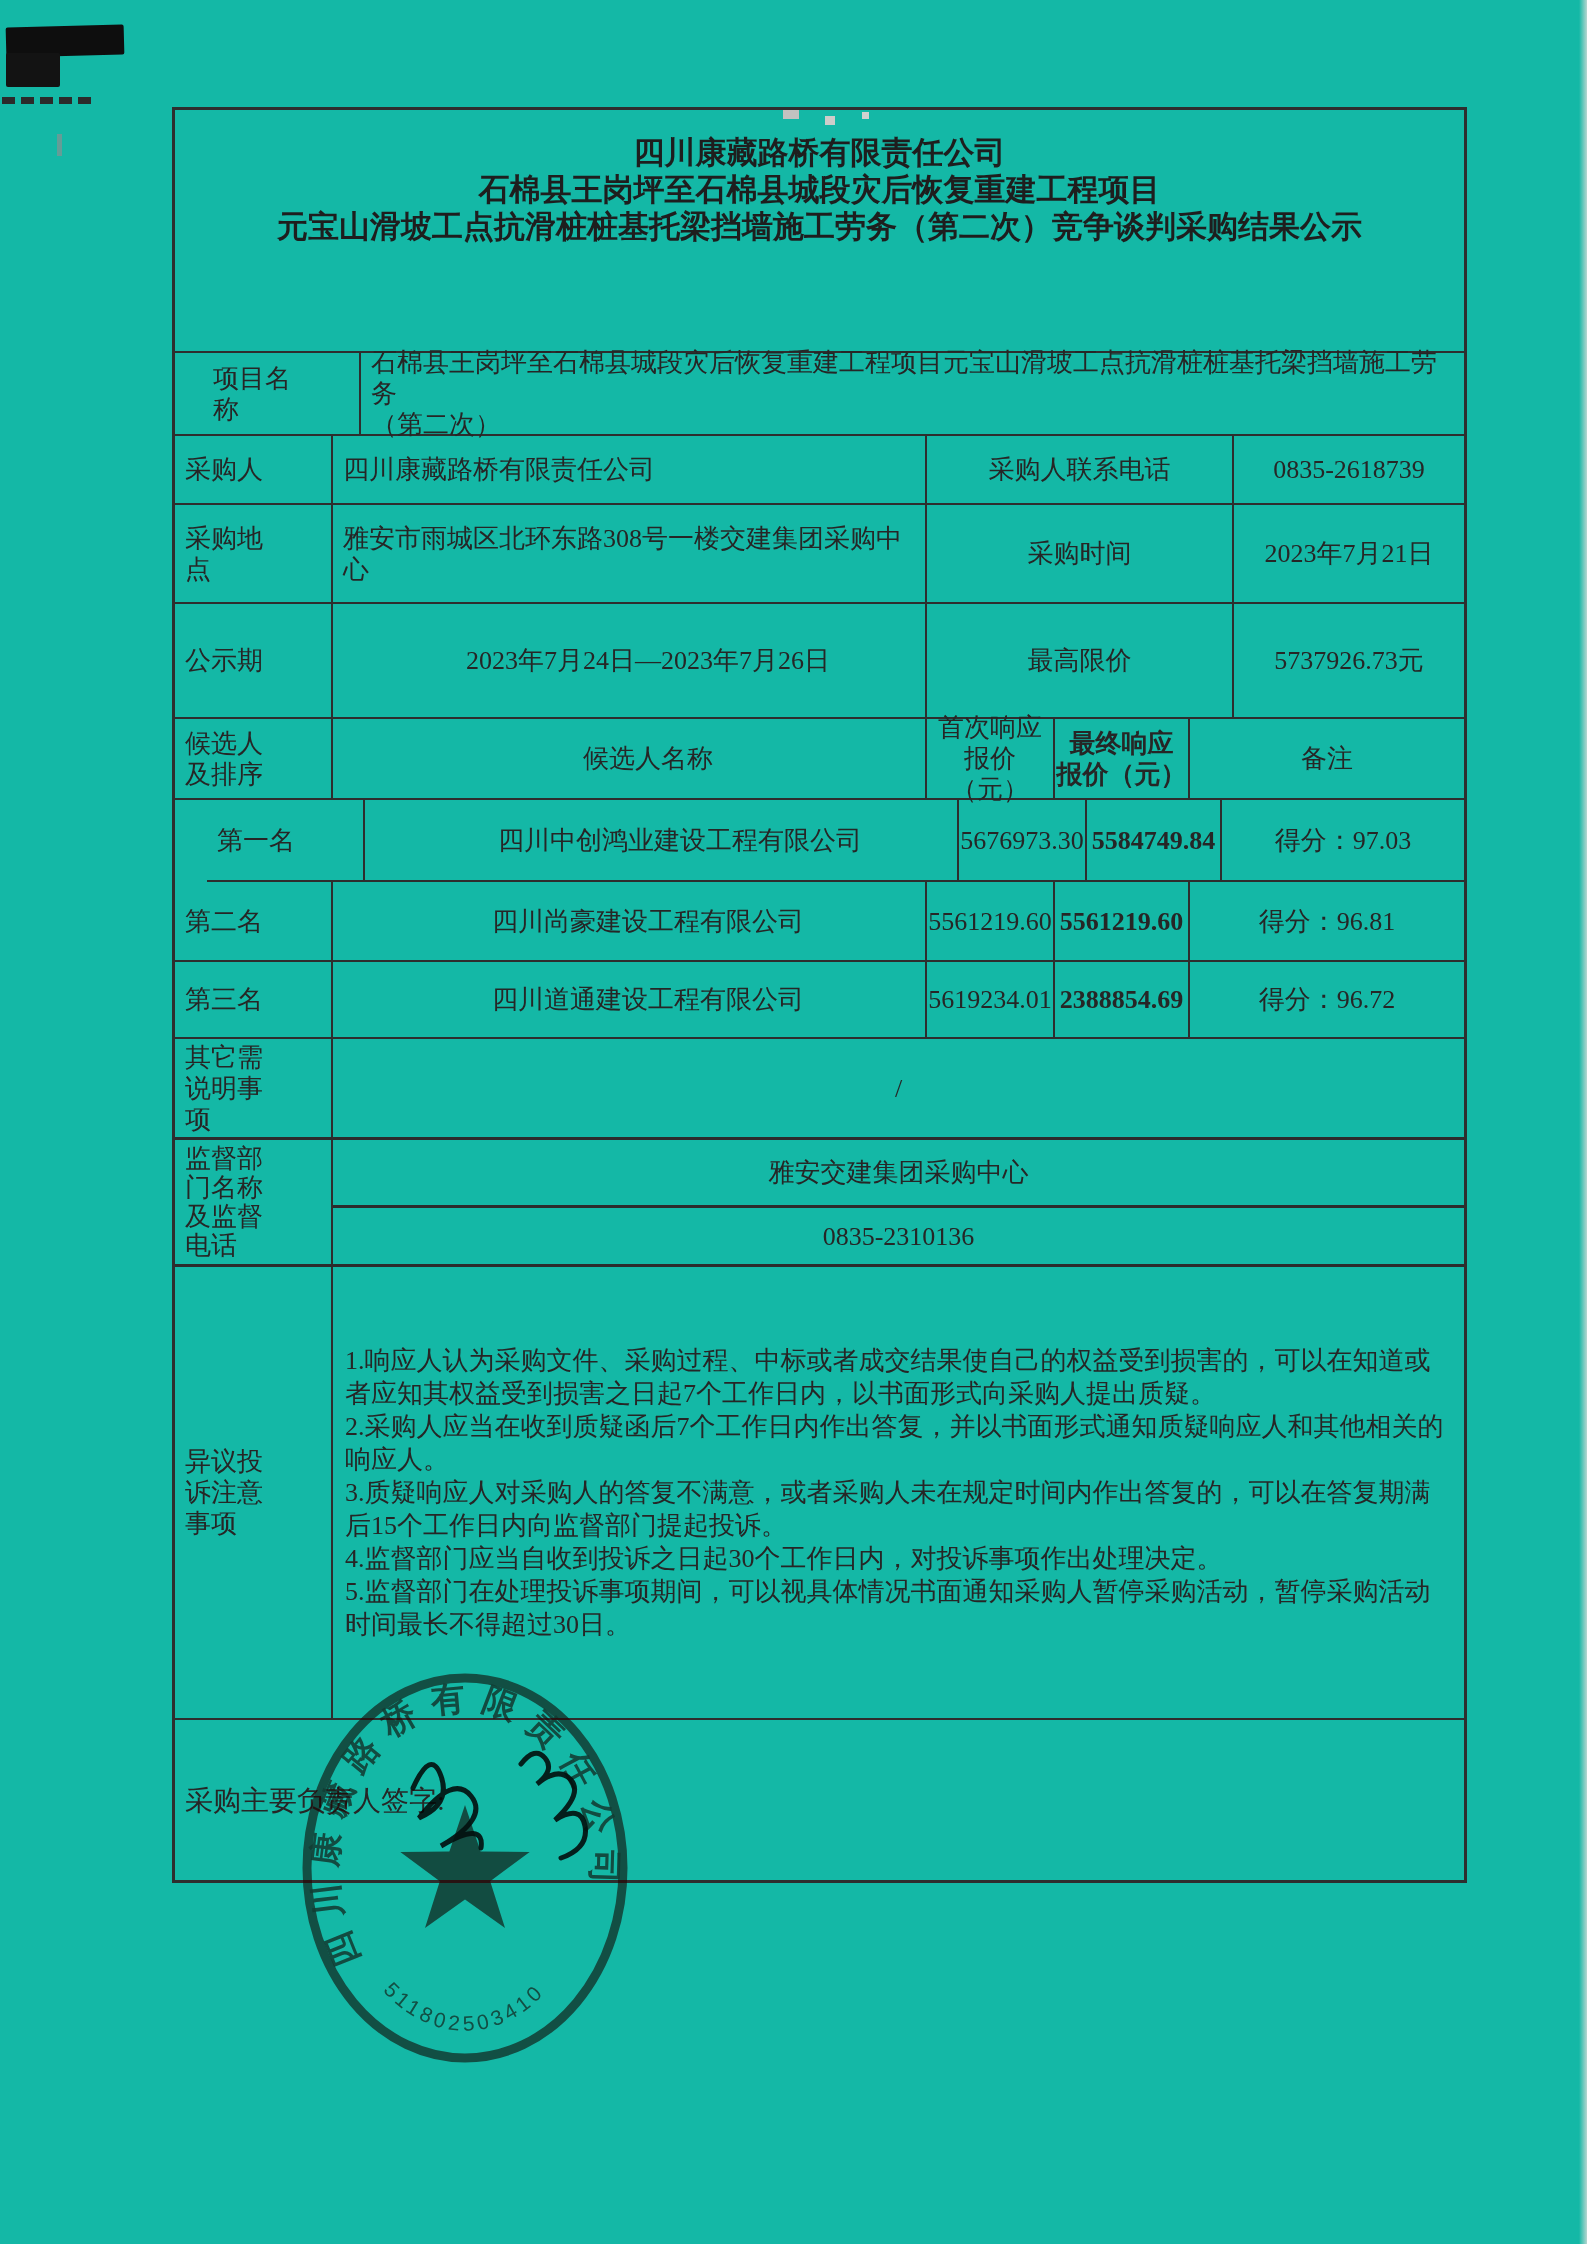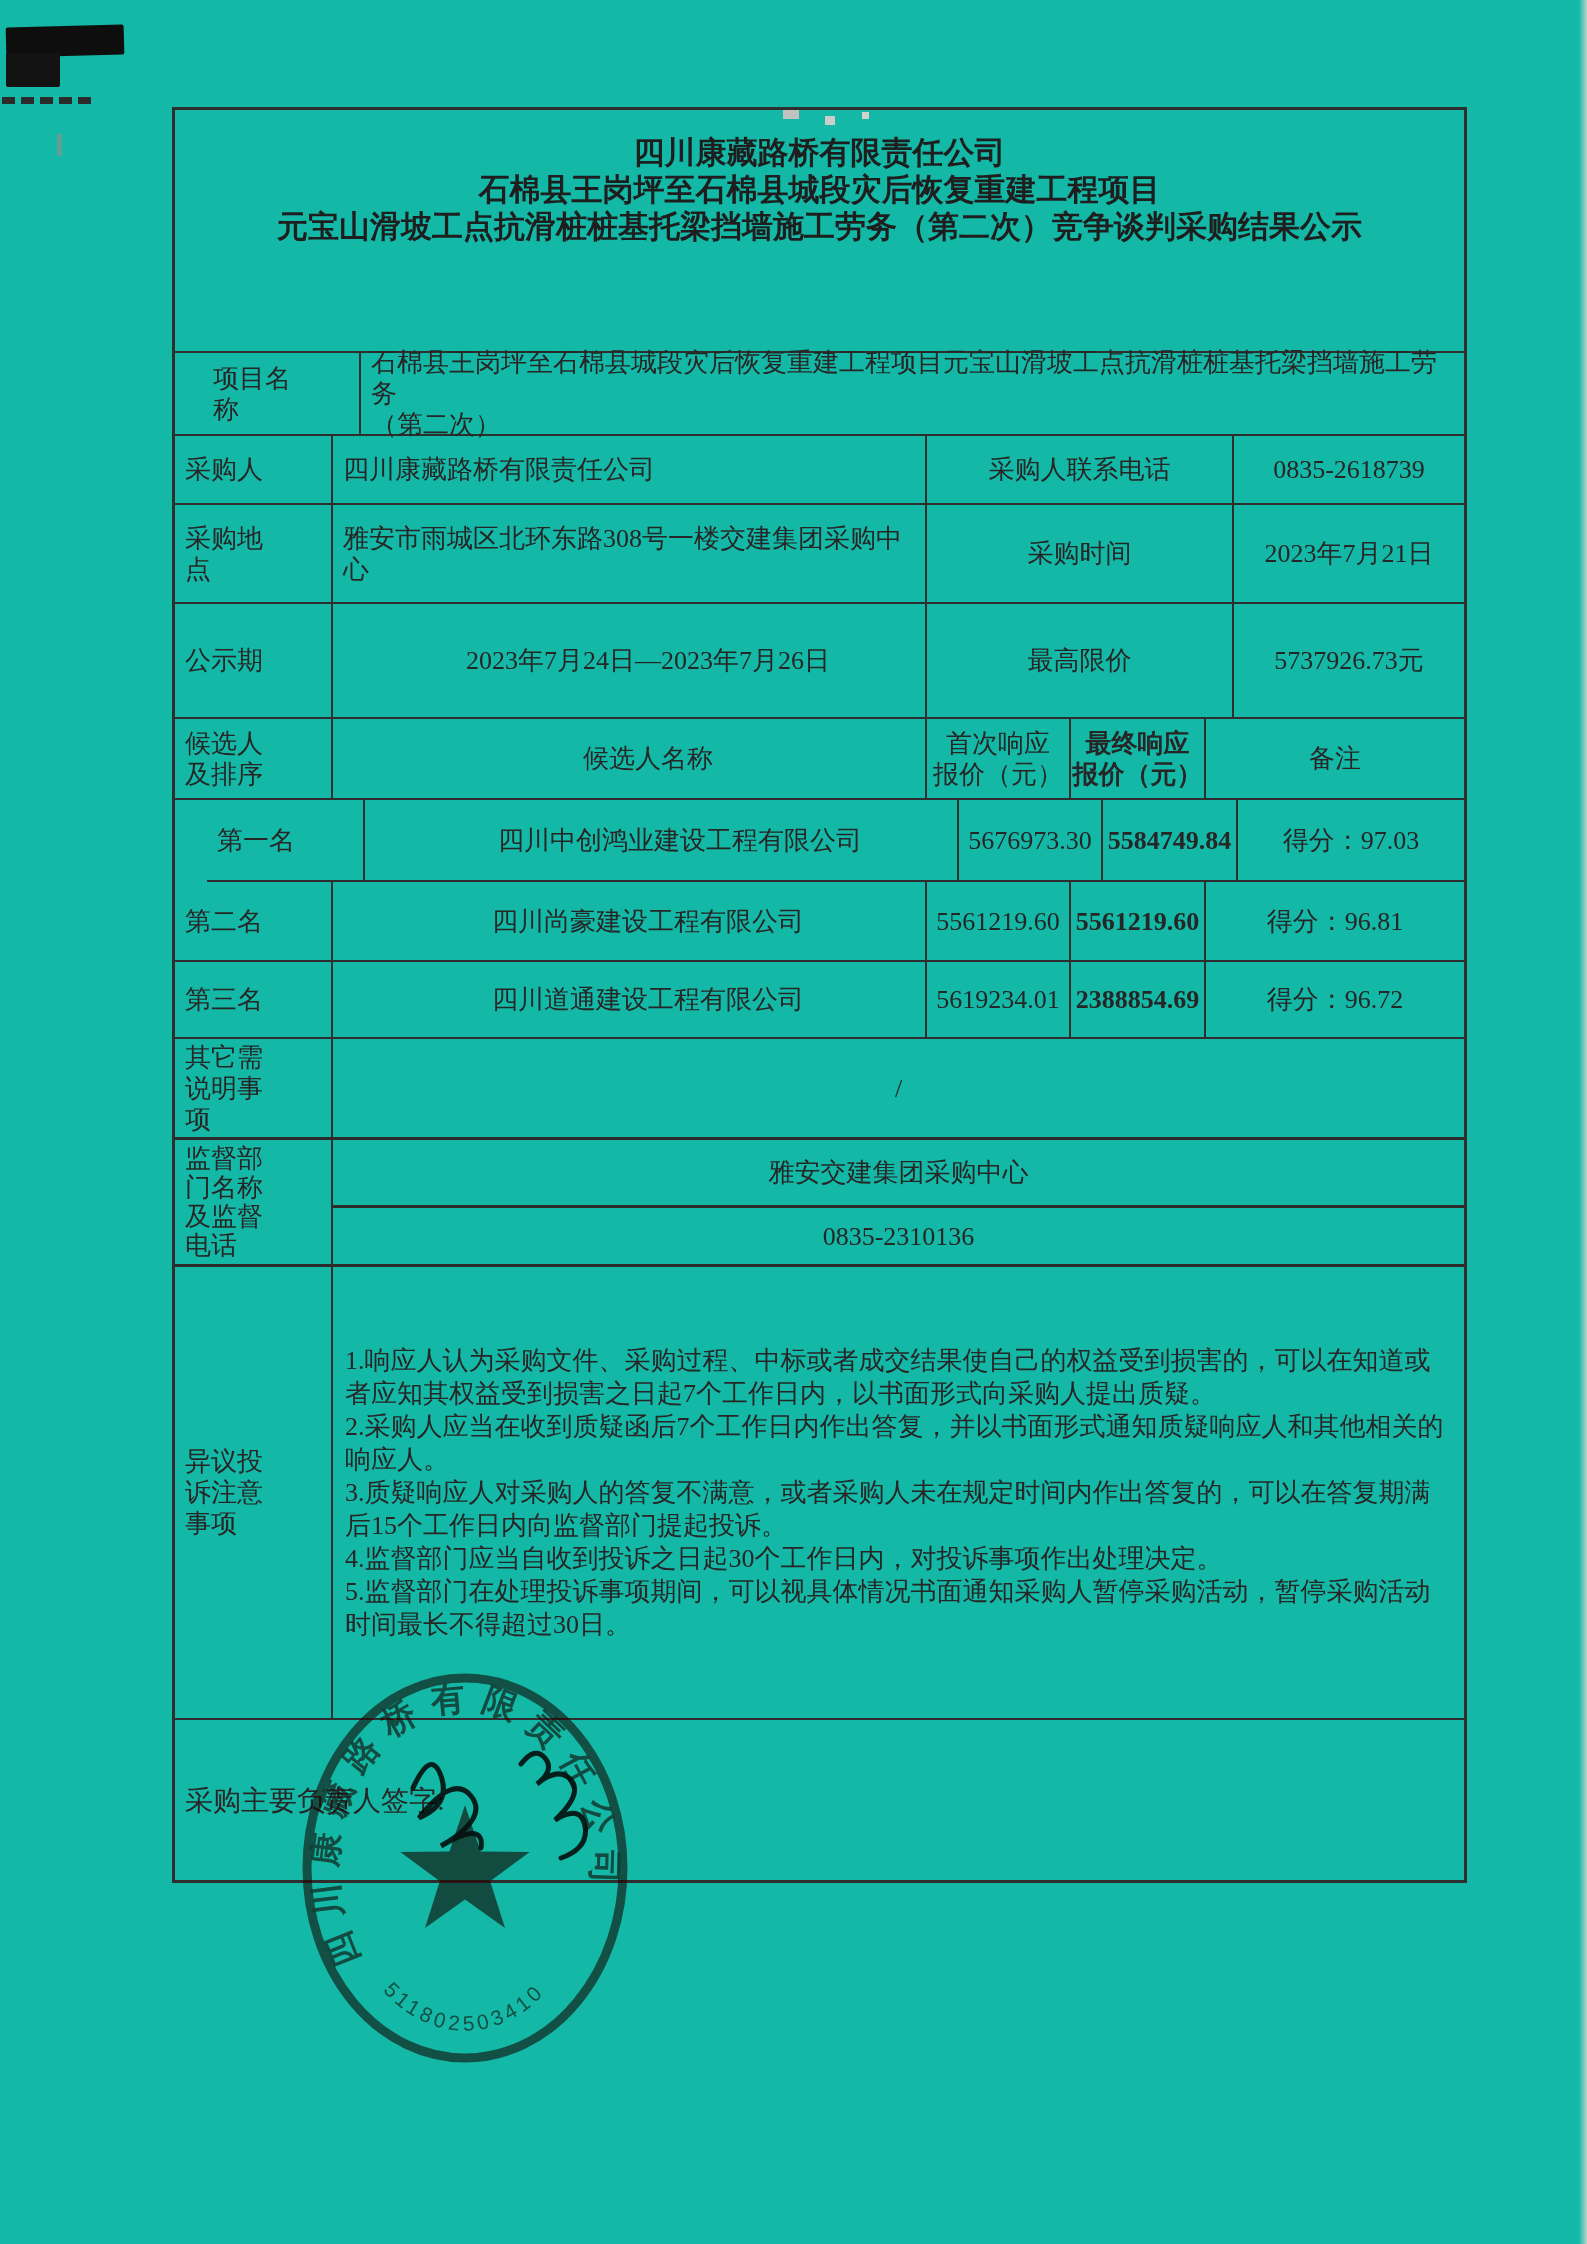--- a/index.html
+++ b/index.html
@@ -33,21 +33,21 @@
     box-sizing:border-box;border-right:2px solid #2e2e2e;
     display:flex;align-items:center;padding:4px 10px;
     white-space:pre-line;
   }
   .cell:last-child{border-right:none;}
   .label{width:158px;flex:none;justify-content:flex-start;text-align:left;}
   .c-value{width:594px;flex:none;justify-content:flex-start;text-align:left;}
   .c-value.center{justify-content:center;text-align:right;padding-left:48px;}
   .c-plabel{width:307px;flex:none;justify-content:center;text-align:center;}
   .c-pvalue{flex:1;justify-content:center;text-align:center;}
-  .c-first{width:144px;flex:none;justify-content:center;text-align:center;padding:2px;}
+  .c-first{width:128px;flex:none;justify-content:center;text-align:center;padding:2px;}
   .c-final{width:135px;flex:none;justify-content:center;text-align:center;padding:0;font-weight:bold;}
   .c-remark{flex:1;justify-content:center;text-align:center;}
   .c-rest{flex:1;justify-content:flex-start;text-align:left;}
   .c-rest.center{justify-content:center;text-align:center;}
   
   .title-row{flex-direction:column;align-items:center;justify-content:flex-start;
     padding-top:24px;
     font-family:"Liberation Sans","DejaVu Sans",sans-serif;font-weight:bold;
     font-size:31px;line-height:37px;color:#1e1e1e;}
   .title-row div{text-align:center;}

